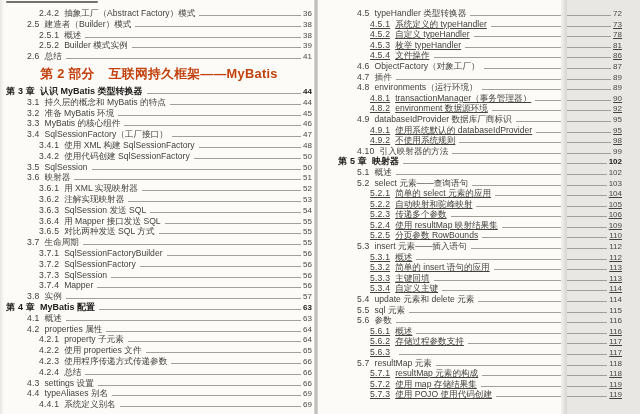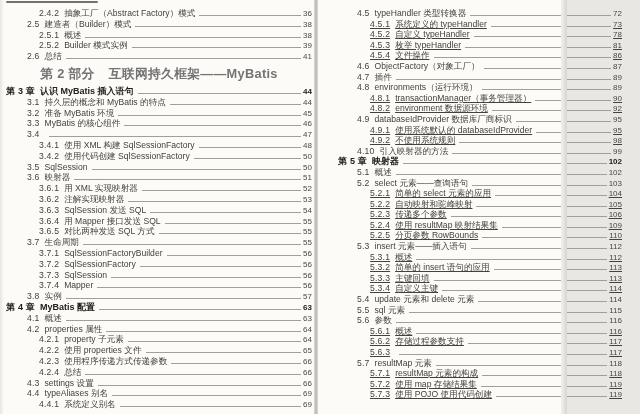--- a/index.html
+++ b/index.html
@@ -51,21 +51,21 @@
   .row.lvl1{font-weight:bold;font-size:9px;color:#23211f;}
   .row.lvl1 .pg{font-weight:bold;color:#23211f;}
   .col-left .row.lvl2{padding-left:21px;}
   .col-left .row.lvl3{padding-left:33px;}
   .col-right .row.lvl1{padding-left:15px;}
   .col-right .row.lvl2{padding-left:34px;}
   .col-right .row.lvl3{padding-left:47px;text-decoration:underline;}
   
   .part-heading{
     height:24px;line-height:24px;text-align:center;
-    font-weight:bold;font-size:12.8px;color:#737373;
+    font-weight:bold;font-size:12.8px;color:#c2410c;
     white-space:nowrap;letter-spacing:.3px;
   }
   .part-heading .pno{margin-right:14px;}
 </style>
 </head>
 <body>
 
 <div class="scan">
   <div class="edge-left"></div>
   <div class="artifact-topline"></div>
@@ -104,21 +104,21 @@
     <span class="leader"></span>
     <span class="pg">41</span>
   </div>
 
   <div class="part-heading">
     <span class="pno">第 2 部分</span><span class="ptitle">互联网持久框架——MyBatis</span>
   </div>
 
   <div class="row lvl1">
     <span class="no">第 3 章</span>
-    <span class="title">认识 MyBatis 插入语句</span>
+    <span class="title">认识 MyBatis 类型转换器</span>
     <span class="leader"></span>
     <span class="pg">44</span>
   </div>
 
   <div class="row lvl2">
     <span class="no">3.1</span>
     <span class="title">持久层的概念和 MyBatis 的特点</span>
     <span class="leader"></span>
     <span class="pg">44</span>
   </div>
@@ -132,20 +132,21 @@
 
   <div class="row lvl2">
     <span class="no">3.3</span>
     <span class="title">MyBatis 的核心组件</span>
     <span class="leader"></span>
     <span class="pg">46</span>
   </div>
 
   <div class="row lvl2">
     <span class="no">3.4</span>
+    <span class="title">SqlSessionFactory（工厂接口）</span>
     <span class="leader"></span>
     <span class="pg">47</span>
   </div>
 
   <div class="row lvl3">
     <span class="no">3.4.1</span>
     <span class="title">使用 XML 构建 SqlSessionFactory</span>
     <span class="leader"></span>
     <span class="pg">48</span>
   </div>

